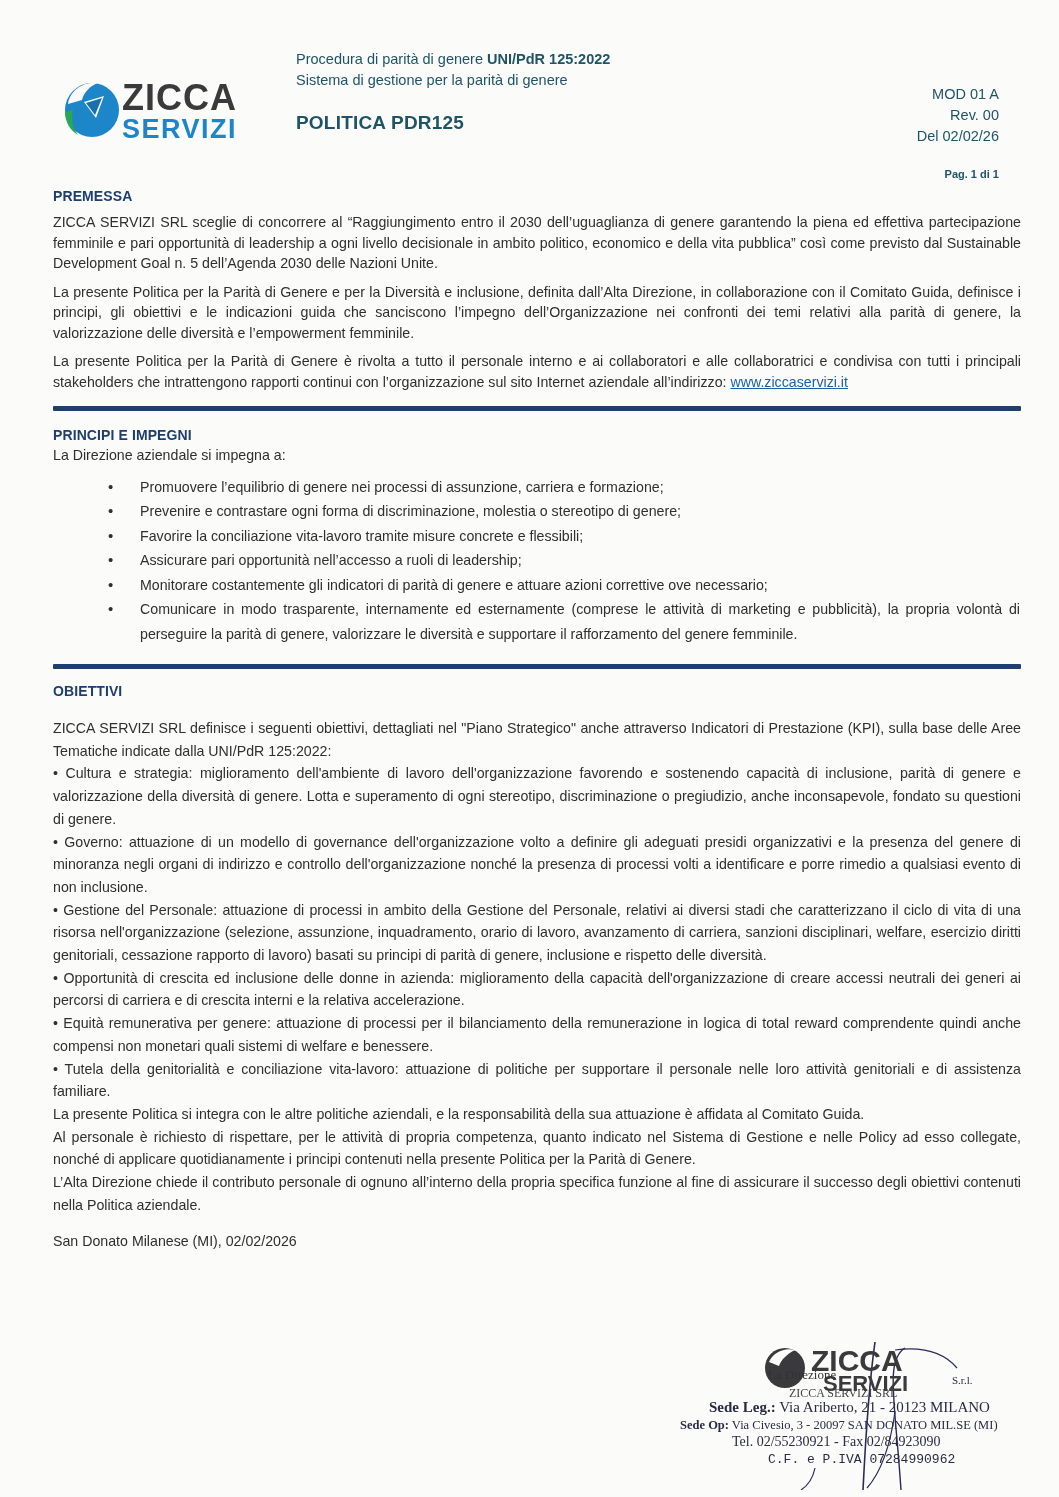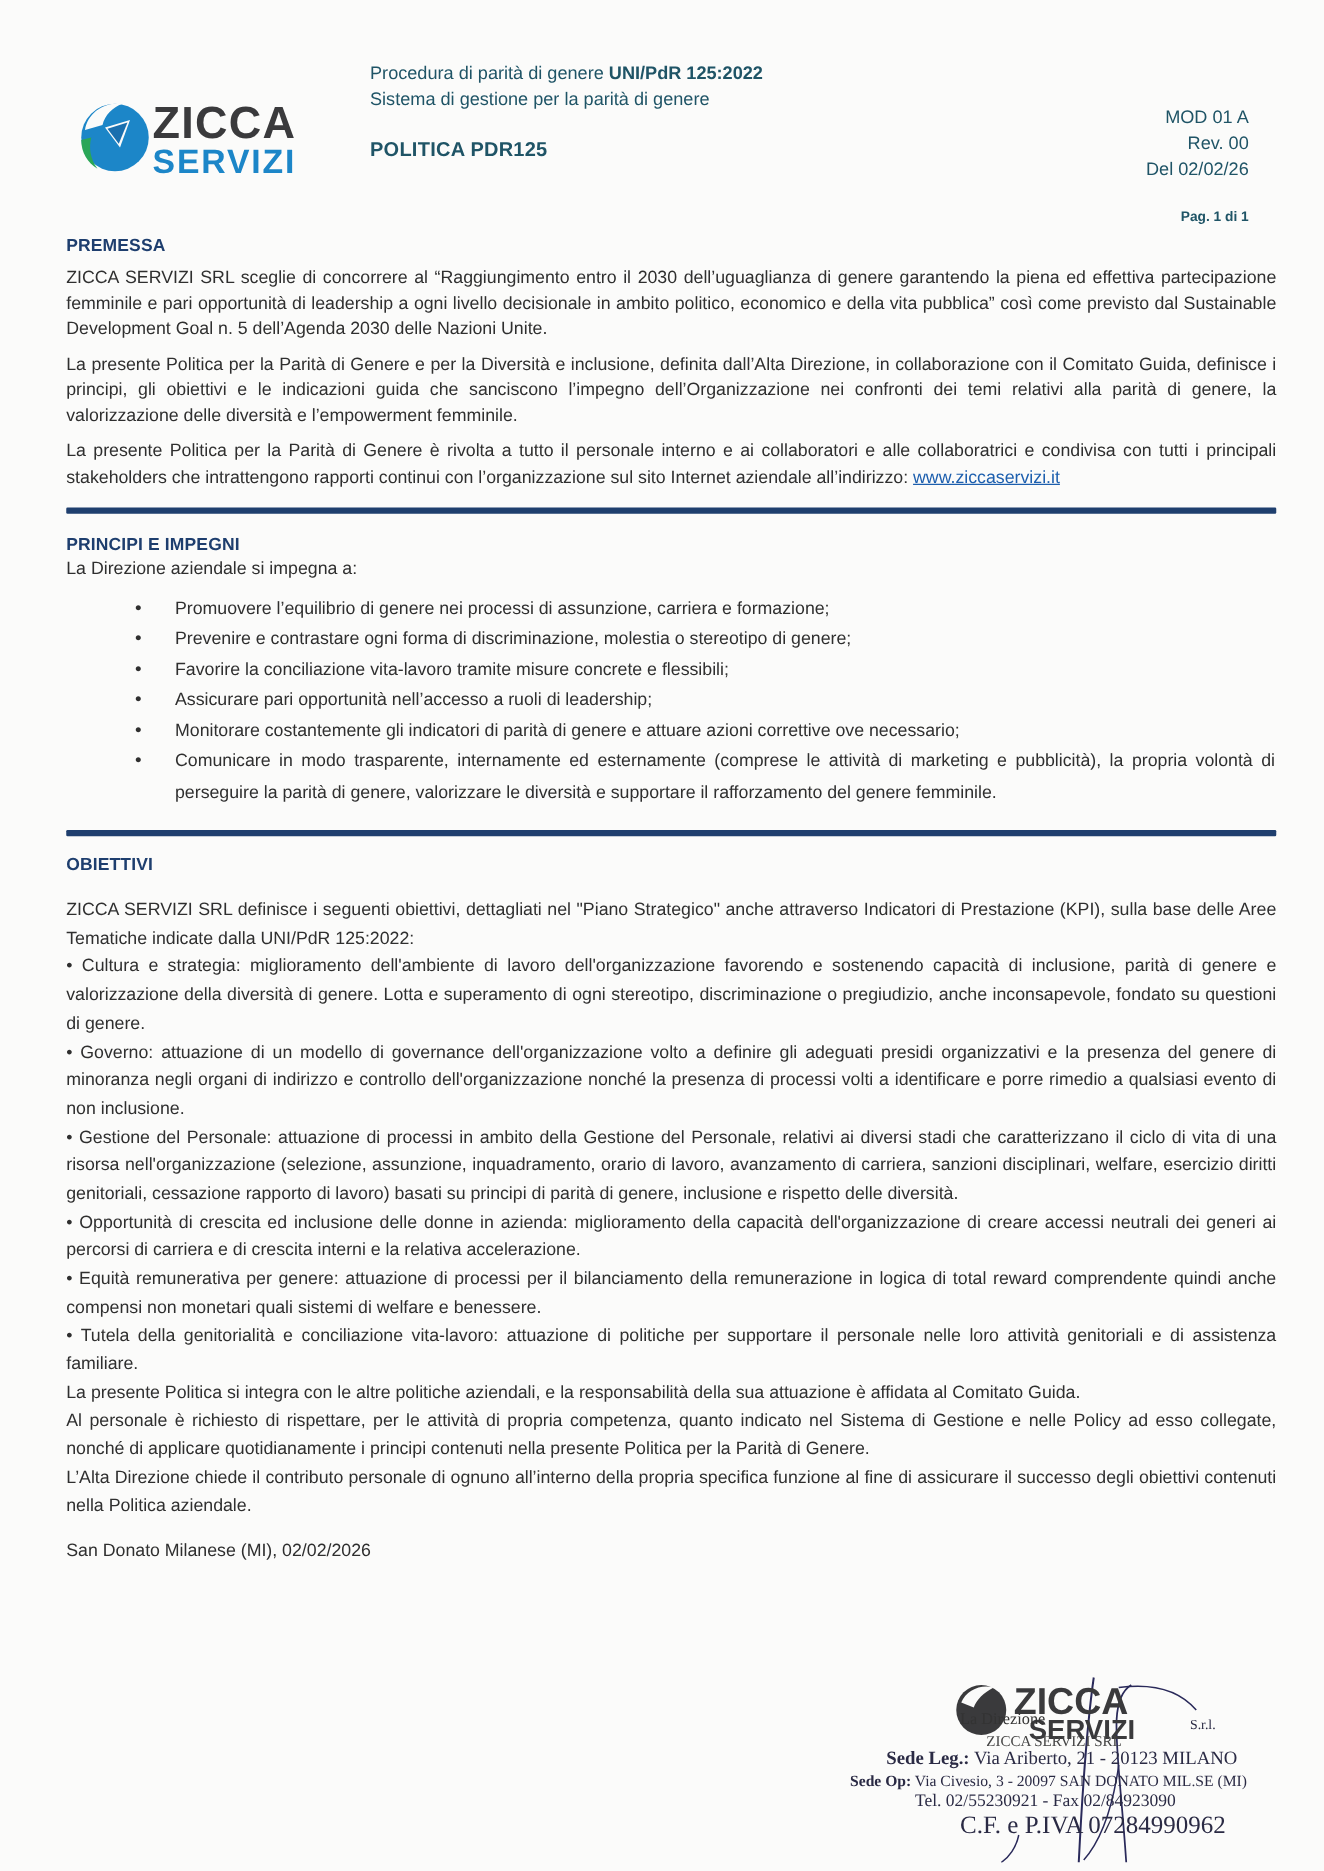--- a/index.html
+++ b/index.html
@@ -4,21 +4,21 @@
 <style>
   * { box-sizing: border-box; margin: 0; padding: 0; }
   html, body { width: 1059px; height: 1497px; background: #fbfbfa; }
   body { font-family: "Liberation Sans", sans-serif; color: #2b2b2b; position: relative; overflow: hidden; }
 
   .header { position: absolute; left: 0; top: 0; width: 1059px; height: 170px; }
   .logo { position: absolute; left: 62px; top: 72px; width: 200px; height: 72px; }
   .logo svg { display: block; }
   .hdr-center { position: absolute; left: 296px; top: 49px; color: #1f5466; font-size: 14.5px; line-height: 21px; }
   .hdr-center b { font-weight: bold; }
-  .hdr-title { position: absolute; left: 296px; top: 112px; color: #1f5466; font-size: 16px; font-weight: bold; letter-spacing: 0.2px; }
+  .hdr-title { position: absolute; left: 296px; top: 112px; color: #1f5466; font-size: 19px; font-weight: bold; letter-spacing: 0.2px; }
   .hdr-right { position: absolute; right: 60px; top: 49px; text-align: right; color: #1f5466; font-size: 14.5px; line-height: 21px; margin-top: 35px; }
   .hdr-page { position: absolute; right: 60px; top: 134px; color: #1f5466; font-size: 11px; font-weight: bold; margin-top: 34px; }
 
   .content { position: absolute; left: 53px; top: 186px; width: 968px; }
   .sec-title { color: #1e3e6e; font-weight: bold; font-size: 14px; line-height: 20px; letter-spacing: 0.1px; }
   p.body { font-size: 14.2px; line-height: 20.5px; text-align: justify; color: #2f2f2f; }
   p.gap { margin-top: 8px; }
   a.link { color: #1d5fae; text-decoration: underline; }
   .rule { height: 5px; background: #1f3f6e; width: 968px; border-radius: 1px; }
 
@@ -118,14 +118,14 @@
     <path d="M6 18 C10 8 22 3 32 6 C24 10 18 16 16 22 Z" fill="#fbfbfa"></path>
     <text x="48" y="27" font-family="Liberation Sans, sans-serif" font-weight="bold" font-size="30" fill="#3a3a3c">ZICCA</text>
     <text x="60" y="47" font-family="Liberation Sans, sans-serif" font-weight="bold" font-size="22" fill="#3a3a3c">SERVIZI</text>
   </svg>
   <div class="stamp-line" style="left:73px; top:27px; font-size:13px; color:#333;">La Direzione</div>
   <div class="stamp-line" style="left:94px; top:45px; font-size:12px; color:#444;">ZICCA SERVIZI SRL</div>
   <div class="stamp-line" style="left:257px; top:32px; font-size:11px;">S.r.l.</div>
   <div class="stamp-line" style="left:14px; top:59px; font-size:15px;"><span style="font-weight:bold">Sede Leg.:</span><span> Via Ariberto, 21 - 20123 MILANO</span></div>
   <div class="stamp-line" style="left:-15px; top:77px; font-size:12.5px;text-align:center;"><span style="font-weight:bold">Sede Op:</span><span> Via Civesio, 3 - 20097 SAN DONATO MIL.SE (MI)</span></div>
   <div class="stamp-line" style="left:37px; top:94px; font-size:14px;">Tel. 02/55230921 - Fax 02/84923090</div>
-  <div class="stamp-line" style="left:73px; top:112px; font-size:20px;">C.F. e P.IVA 07284990962</div>
+  <div class="stamp-line" style="left:73px; top:112px; font-size:13px;font-family:Liberation Mono, monospace;">C.F. e P.IVA 07284990962</div>
 </div>
 
 </body></html>

